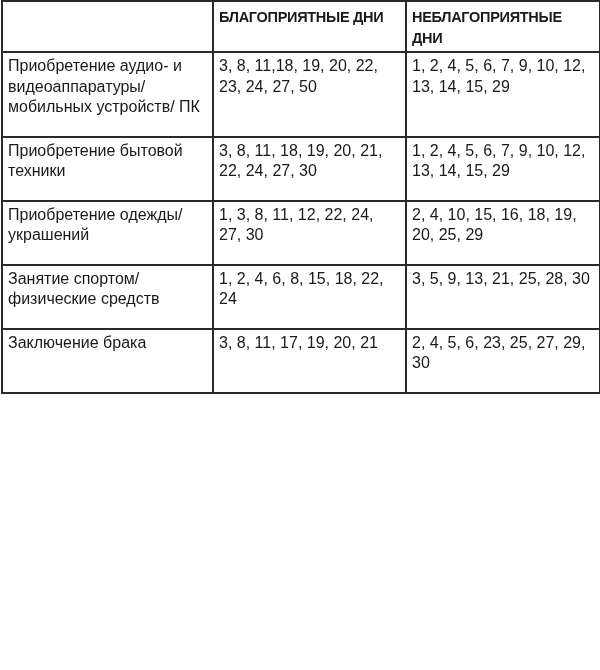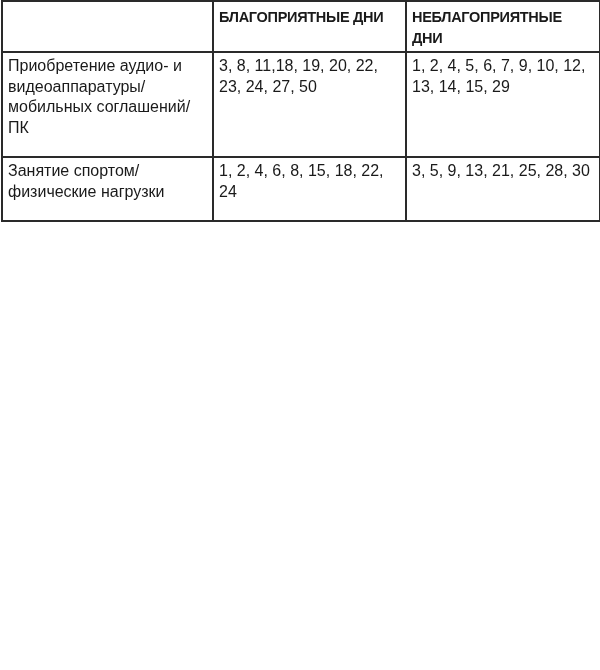--- a/index.html
+++ b/index.html
@@ -55,23 +55,38 @@
   </colgroup>
   <thead>
     <tr>
       <th></th>
       <th>БЛАГОПРИЯТНЫЕ ДНИ</th>
       <th>НЕБЛАГОПРИЯТНЫЕ ДНИ</th>
     </tr>
   </thead>
   <tbody>
     <tr>
-      <td>Приобретение аудио- и видеоаппаратуры/ мобильных соглашений/ ПК</td>
+      <td>Приобретение аудио- и видеоаппаратуры/ мобильных устройств/ ПК</td>
       <td>3, 8, 11,18, 19, 20, 22, 23, 24, 27, 50</td>
       <td>1, 2, 4, 5, 6, 7, 9, 10, 12, 13, 14, 15, 29</td>
     </tr>
     <tr>
-      <td>Занятие спортом/ физические нагрузки</td>
+      <td>Приобретение бытовой техники</td>
+      <td>3, 8, 11, 18, 19, 20, 21, 22, 24, 27, 30</td>
+      <td>1, 2, 4, 5, 6, 7, 9, 10, 12, 13, 14, 15, 29</td>
+    </tr>
+    <tr>
+      <td>Приобретение одежды/украшений</td>
+      <td>1, 3, 8, 11, 12, 22, 24, 27, 30</td>
+      <td>2, 4, 10, 15, 16, 18, 19, 20, 25, 29</td>
+    </tr>
+    <tr>
+      <td>Занятие спортом/ физические средств</td>
       <td>1, 2, 4, 6, 8, 15, 18, 22, 24</td>
       <td>3, 5, 9, 13, 21, 25, 28, 30</td>
+    </tr>
+    <tr>
+      <td>Заключение брака</td>
+      <td>3, 8, 11, 17, 19, 20, 21</td>
+      <td>2, 4, 5, 6, 23, 25, 27, 29, 30</td>
     </tr>
   </tbody>
 </table>
 
 </body></html>

